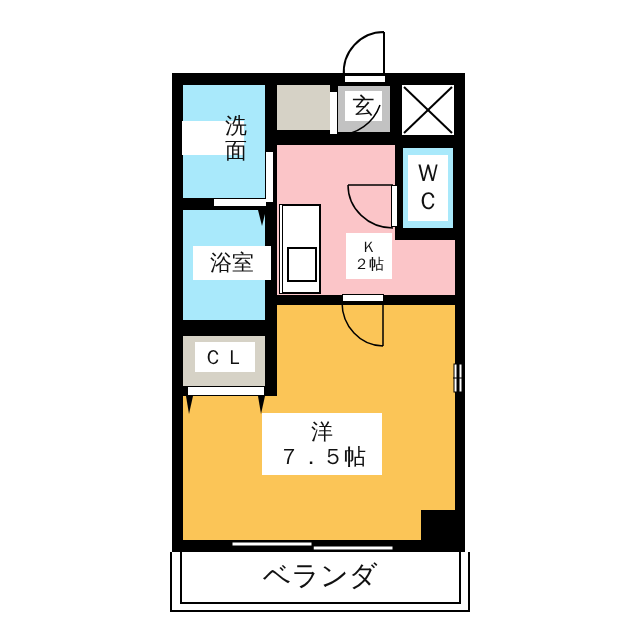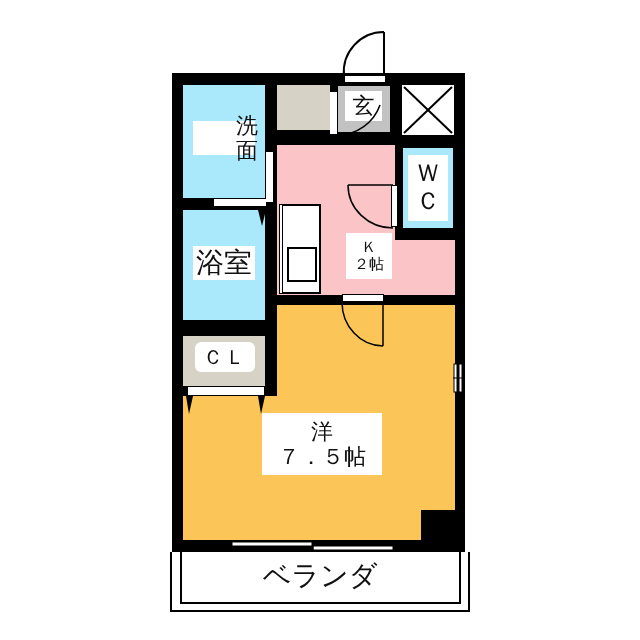--- a/index.html
+++ b/index.html
@@ -13,32 +13,32 @@
   .room-gray { background:#c2c2c2; }
   .label { background:#fff; color:#111; text-align:center; display:flex; align-items:center; justify-content:center; white-space:pre-line; line-height:1.15; }
   svg { position:absolute; overflow:visible; }
 </style>
 </head>
 <body>
 
 <div class="abs wall" style="left:172px;top:73px;width:293px;height:479px;"></div>
 
 <div class="abs room-blue" style="left:183px;top:85px;width:82px;height:113px;"></div>
-<div class="abs label" style="left:193px;top:121px;width:62px;height:34px;font-size:22px;padding-left:46px;">洗面</div>
+<div class="abs label" style="left:182px;top:121px;width:62px;height:34px;font-size:22px;padding-left:46px;">洗面</div>
 
 <div class="abs" style="left:214px;top:199px;width:52px;height:7px;background:#fff;"></div>
 
 <div class="abs room-blue" style="left:183px;top:210px;width:82px;height:110px;"></div>
-<div class="abs label" style="left:193px;top:246px;width:62px;height:34px;font-size:28px;font-family:Liberation Serif, serif;">浴室</div>
+<div class="abs label" style="left:193px;top:246px;width:78px;height:34px;font-size:22px;font-family:Liberation Serif, serif;">浴室</div>
 <svg style="left:258px;top:210px;" width="10" height="20">
     <polygon points="0,0 8,0 4,16" fill="#000"></polygon>
   </svg>
 
 <div class="abs room-greige" style="left:183px;top:336px;width:82px;height:50px;"></div>
-<div class="abs label" style="left:195px;top:342px;width:60px;height:30px;font-size:20px;letter-spacing:2px;border-radius:6px;">ＣＬ</div>
+<div class="abs label" style="left:195px;top:342px;width:60px;height:30px;font-size:20px;letter-spacing:2px;">ＣＬ</div>
 <div class="abs" style="left:188px;top:387px;width:76px;height:8px;background:#fff;"></div>
 
 <div class="abs room-greige" style="left:277px;top:85px;width:53px;height:45px;"></div>
 <div class="abs" style="left:330px;top:92px;width:7px;height:42px;background:#fff;"></div>
 
 <div class="abs room-gray" style="left:338px;top:86px;width:52px;height:46px;"></div>
 <div class="abs label" style="left:345px;top:91px;width:37px;height:30px;font-size:22px;">玄</div>
 <div class="abs" style="left:344px;top:75px;width:42px;height:8px;background:#fff;border:1px solid #000;"></div>
 <svg style="left:340px;top:30px;" width="50" height="50">
   <path d="M44 2 L44 46 M44 2 A40 40 0 0 0 4 46" fill="none" stroke="#000" stroke-width="2"></path>

